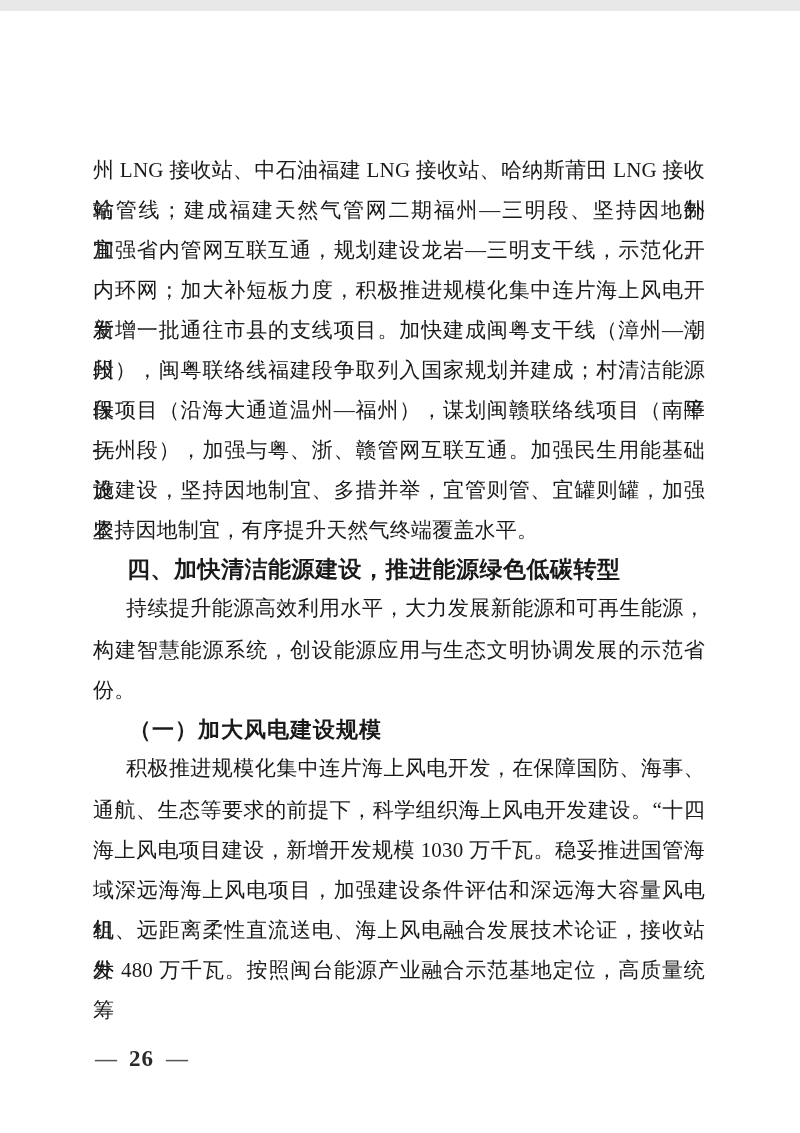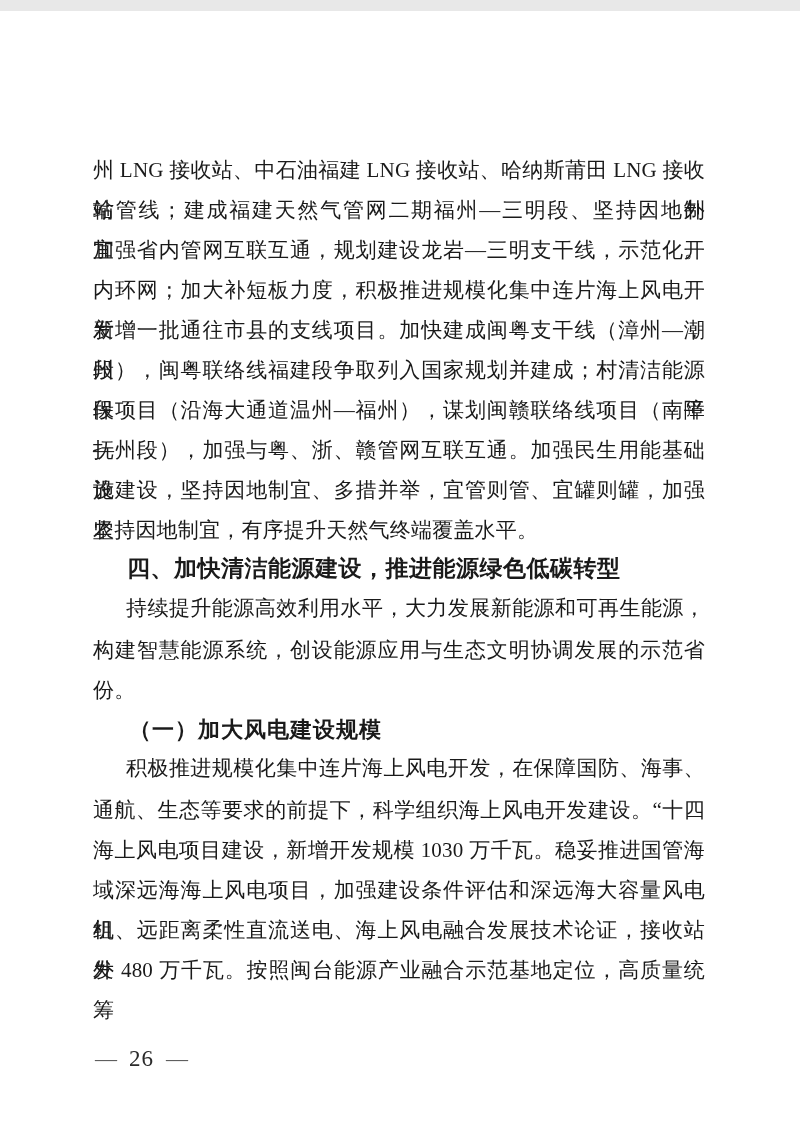--- a/index.html
+++ b/index.html
@@ -34,21 +34,21 @@
   }
   .line.end {
     text-align-last: left;
     -moz-text-align-last: left;
   }
   .line.ind {
     padding-left: 33px;
     font-family: Liberation Mono, monospace;
   }
   .line.h1 {
-    font-family: Liberation Mono, monospace;
+    font-family: Liberation Serif, serif;
     font-weight: 700;
     font-size: 23px;
     padding-left: 34px;
     text-align: left;
     text-align-last: left;
     -moz-text-align-last: left;
     letter-spacing: 0.5px;
   }
   .line.h2 {
     font-weight: 700;
@@ -60,20 +60,21 @@
     letter-spacing: 1px;
   }
   .footer {
     position: absolute;
     left: 95px;
     top: 1028px;
     height: 40px;
     line-height: 40px;
     font-size: 23px;
     color: #2a2a2a;
+    font-weight: bold;
   }
   .footer .dash {
     color: #555555;
     font-size: 22px;
   }
   .footer .pagenum {
     margin: 0 12px;
     letter-spacing: 1px;
   }
 </style>

